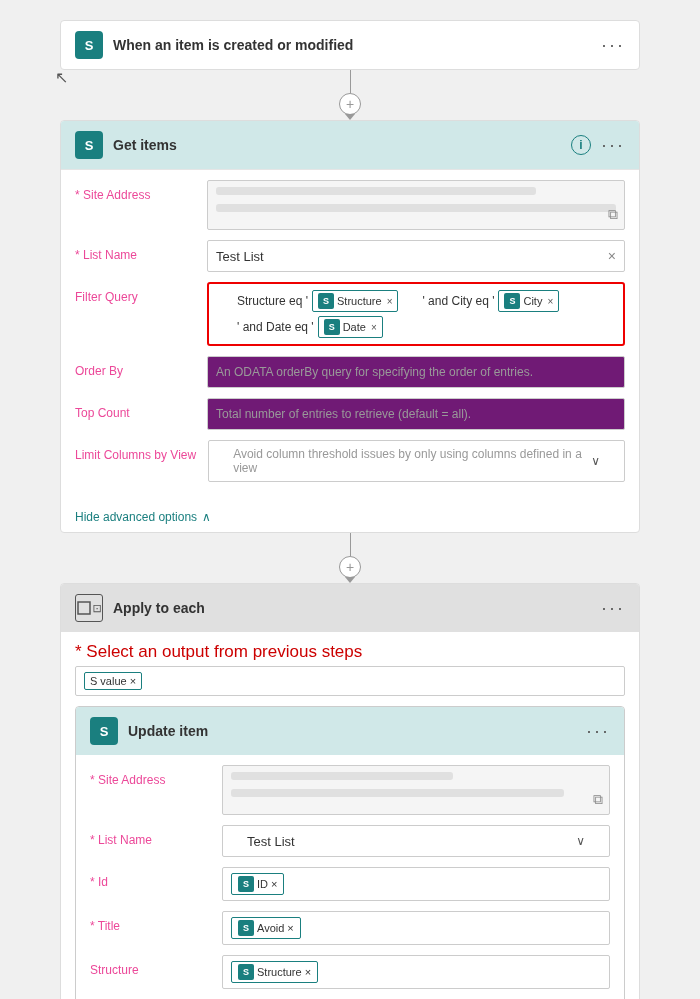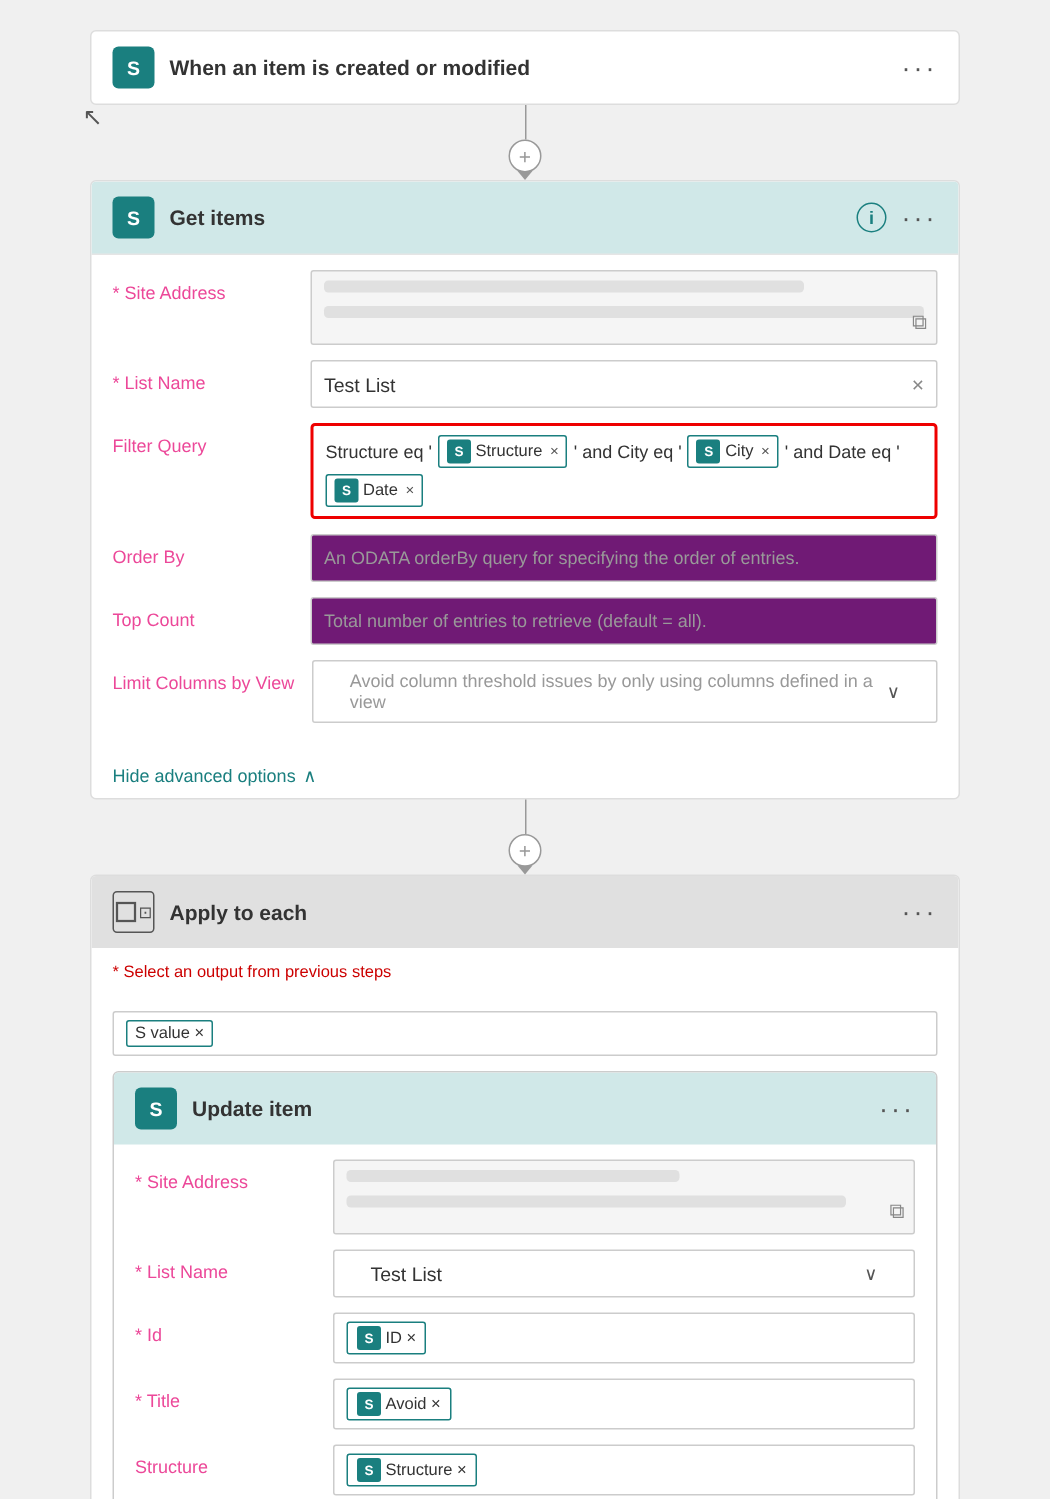--- a/index.html
+++ b/index.html
@@ -164,20 +164,21 @@
       flex-wrap: wrap;
       align-items: flex-start;
       gap: 4px;
       font-size: 12px;
     }
 
     .fq-text {
       color: #333;
       align-self: center;
       white-space: nowrap;
+      margin-left: 20px;
     }
 
     .fq-tag {
       display: flex;
       align-items: center;
       gap: 3px;
       background: #fff;
       border: 1px solid #1a7f7f;
       border-radius: 2px;
       padding: 2px 5px;
@@ -296,23 +297,23 @@
       justify-content: center;
       color: #555;
       font-size: 13px;
     }
 
     .apply-body {
       padding: 10px 14px;
     }
 
     .select-output-label {
-      font-size: 11px;
+      font-size: 17px;
       color: #c00;
-      margin-bottom: 20px;
+      margin-bottom: 4px;
     }
 
     .value-tag-row {
       border: 1px solid #ccc;
       border-radius: 2px;
       padding: 5px 8px;
       display: flex;
       gap: 4px;
       align-items: center;
       background: #fff;

